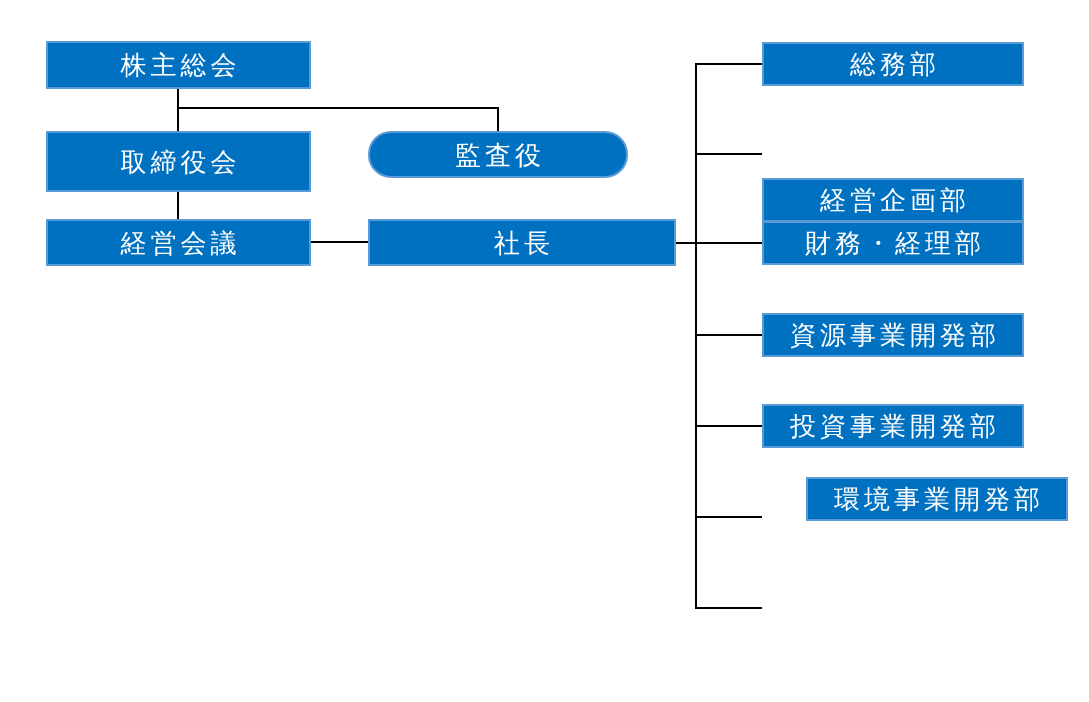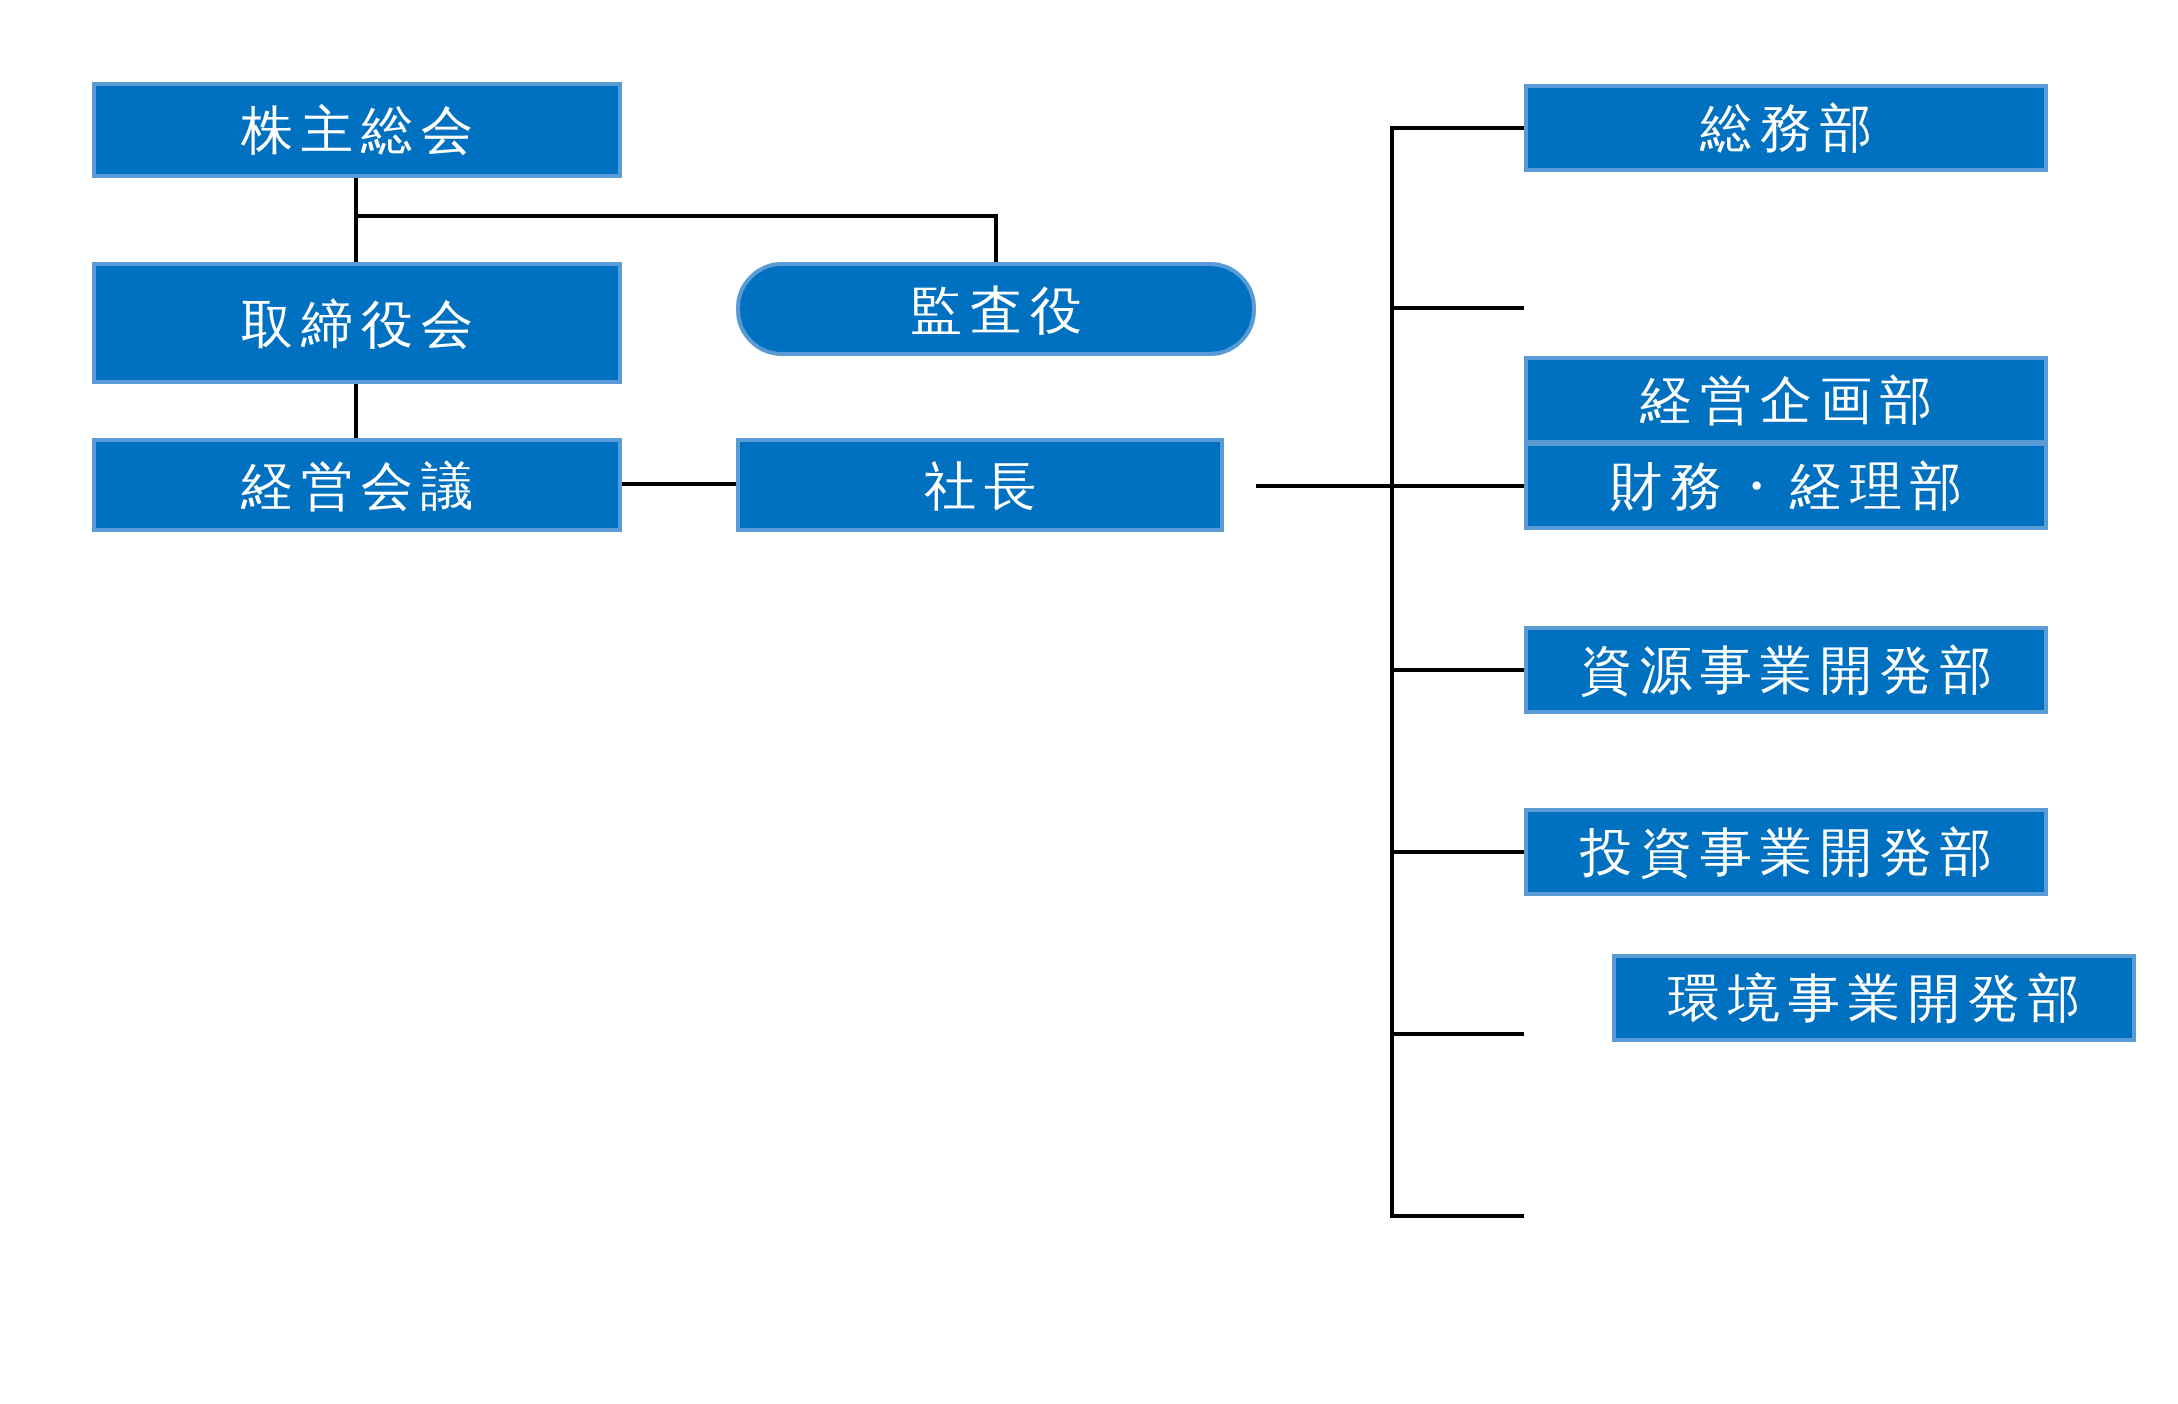--- a/index.html
+++ b/index.html
@@ -30,21 +30,21 @@
   .line {
     position: absolute;
     background: var(--connector, #000000);
   }
   
   .n-shareholders { left: 46px;  top: 41px;  width: 265px; height: 48px; }
   .n-board        { left: 46px;  top: 131px; width: 265px; height: 61px; }
   .n-management   { left: 46px;  top: 219px; width: 265px; height: 47px; }
   
   .n-auditor      { left: 368px; top: 131px; width: 260px; height: 47px; border-radius: 23px; }
-  .n-president    { left: 368px; top: 219px; width: 244px; height: 47px; }
+  .n-president    { left: 368px; top: 219px; width: 308px; height: 47px; }
   
   .dept { left: 762px; width: 262px; height: 44px; }
   .d0 { top: 42px; }
   .d1 { top: 132px; margin-top: 46px; }
   .d2 { top: 221px; }
   .d3 { top: 313px; }
   .d4 { top: 404px; }
   .d5 { top: 477px; margin-left: 44px; }
   .d6 { top: 586px; }
 </style>

